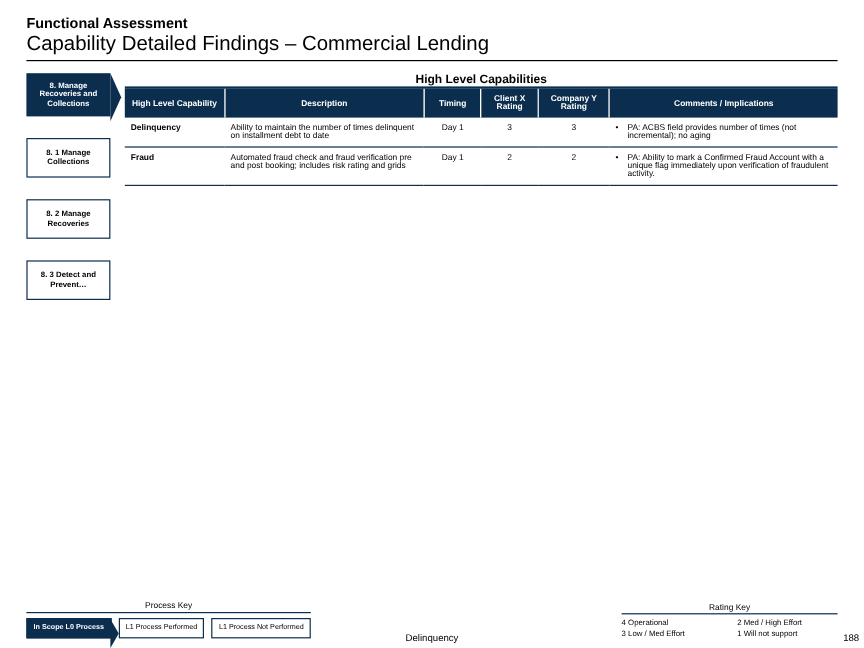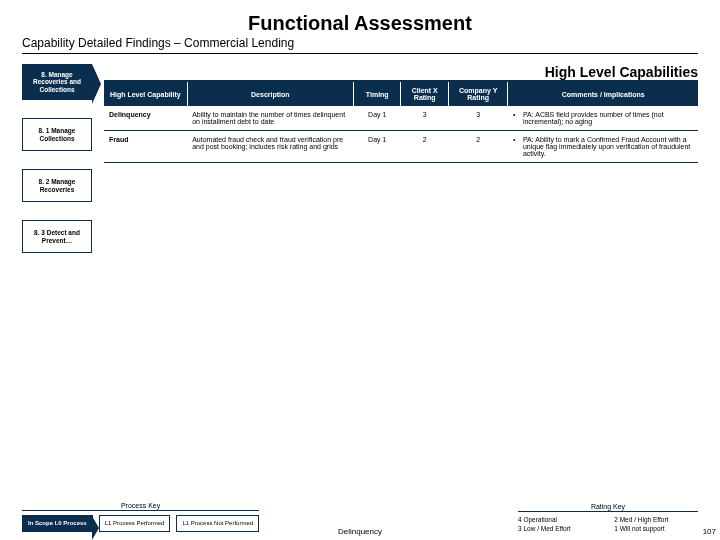--- a/index.html
+++ b/index.html
@@ -7,22 +7,22 @@
     font-family: Arial, sans-serif;
     width: 720px;
     height: 540px;
     background: #fff;
     position: relative;
     font-size: 7px;
     color: #000;
   }
   .page { padding: 12px 22px 0 22px; }
   .title-block { border-bottom: 1.5px solid #000; padding-bottom: 3px; margin-bottom: 10px; }
-  .title-main { font-size: 20px; font-weight: bold; text-align: center; }
-  .title-sub { font-size: 12px; margin-top: 1px; }
+  .title-main { font-size: 12px; font-weight: bold; }
+  .title-sub { font-size: 17px; margin-top: 1px; }
 
   .content { display: flex; gap: 12px; }
   .leftcol { width: 70px; display: flex; flex-direction: column; gap: 18px; }
 
   .chevron {
     position: relative;
     background: #0b2e4f;
     color: #fff;
     text-align: center;
     padding: 7px 3px;
@@ -46,21 +46,21 @@
     background: #fff;
     color: #000;
     text-align: center;
     padding: 8px 4px;
     font-size: 6.5px;
     font-weight: bold;
     line-height: 1.15;
   }
 
   .rightcol { flex: 1; }
-  .panel-title { font-size: 14px; font-weight: bold; text-align: right; margin-bottom: 0; }
+  .panel-title { font-size: 10px; font-weight: bold; text-align: center; margin-bottom: 0; }
   .panel-rule { border-bottom: 2px solid #0b2e4f; margin-bottom: 0; }
 
   table.cap { width: 100%; border-collapse: collapse; table-layout: fixed; }
   table.cap th {
     background: #0b2e4f;
     color: #fff;
     font-size: 7px;
     font-weight: bold;
     text-align: center;
     padding: 5px 4px;
@@ -228,13 +228,13 @@
         <span>4 Operational</span>
         <span>2 Med / High Effort</span>
         <span>3 Low / Med Effort</span>
         <span>1 Will not support</span>
       </div>
     </div>
   </div>
 </div>
 
 <div class="conf">Delinquency</div>
-<div class="pagenum">107</div>
+<div class="pagenum">188</div>
 
 </body></html>

